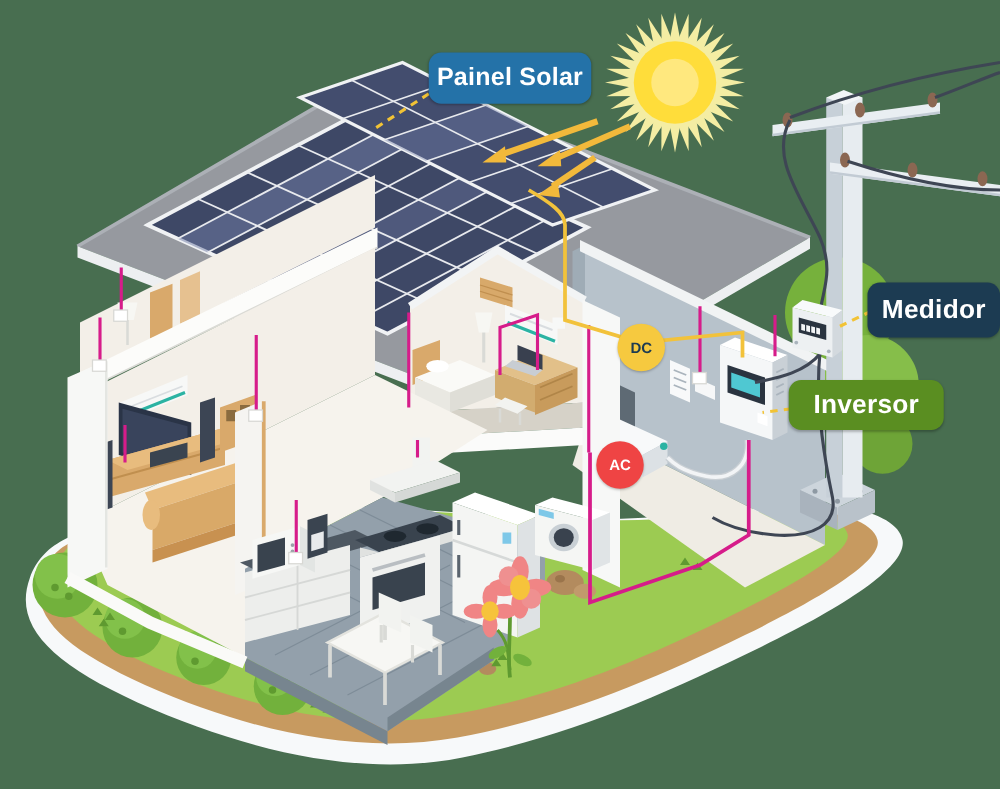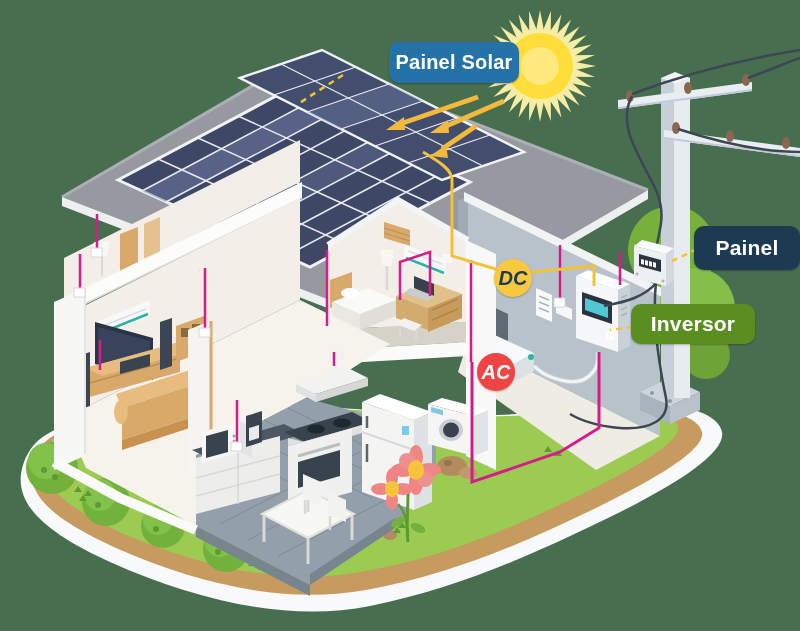--- a/index.html
+++ b/index.html
@@ -5,21 +5,21 @@
   html,body{margin:0;padding:0;background:#486E50;}
   #stage{position:relative;width:800px;height:631px;background:#486E50;overflow:hidden;
          font-family:"Liberation Sans",sans-serif;}
   #scene{position:absolute;left:0;top:0;}
   .callout{position:absolute;display:flex;align-items:center;justify-content:center;
            font-weight:bold;color:#fff;box-shadow:0 1px 2px rgba(0,0,0,.25);}
   .pill{border-radius:10px;font-size:20px;letter-spacing:.2px;}
   #callout-painel{left:343px;top:42px;width:130px;height:41px;}
   #callout-medidor{left:694px;top:226px;width:106px;height:44px;font-size:21px;}
   #callout-inversor{left:631px;top:304px;width:124px;height:40px;font-size:21px;}
-  .badge{border-radius:50%;width:38px;height:38px;font-size:20px;font-style:italic;}
+  .badge{border-radius:50%;width:38px;height:38px;font-size:12px;}
   #badge-dc{left:494px;top:259px;}
   #badge-ac{left:477px;top:353px;}
 </style>
 </head>
 <body>
 
 <div id="stage">
 <svg id="scene" width="800" height="631" viewBox="0 0 800 631">
 
   <rect x="0" y="0" width="800" height="631" fill="#486E50"></rect>
@@ -484,25 +484,25 @@
         <polygon points="430,156 446,145 448,158" stroke="none"></polygon>
   </g>
 
   <g stroke="#F2C335" stroke-width="2.5" stroke-dasharray="6 5" fill="none">
     <path d="M343,75 L298,104"></path>
     <path d="M697,249 L672,261"></path>
     <path d="M633,327 L610,330"></path>
   </g>
 </svg>
 
-<div class="callout pill" id="callout-painel" style="background: rgb(36, 114, 168); color: rgb(255, 255, 255); margin-left: 46px;">
+<div class="callout pill" id="callout-painel" style="background: rgb(36, 114, 168); color: rgb(255, 255, 255);">
   <span>Painel Solar</span>
 </div>
 <div class="callout pill" id="callout-medidor" style="background: rgb(28, 59, 82); color: rgb(255, 255, 255);">
-  <span>Painel</span>
+  <span>Medidor</span>
 </div>
 <div class="callout pill" id="callout-inversor" style="background: rgb(90, 142, 33); color: rgb(255, 255, 255);">
   <span>Inversor</span>
 </div>
 <div class="callout badge" id="badge-dc" style="background: rgb(246, 201, 63); color: rgb(28, 59, 82);">
   <span>DC</span>
 </div>
 <div class="callout badge" id="badge-ac" style="background: #ef4444; color: rgb(255, 255, 255);">
   <span>AC</span>
 </div>

